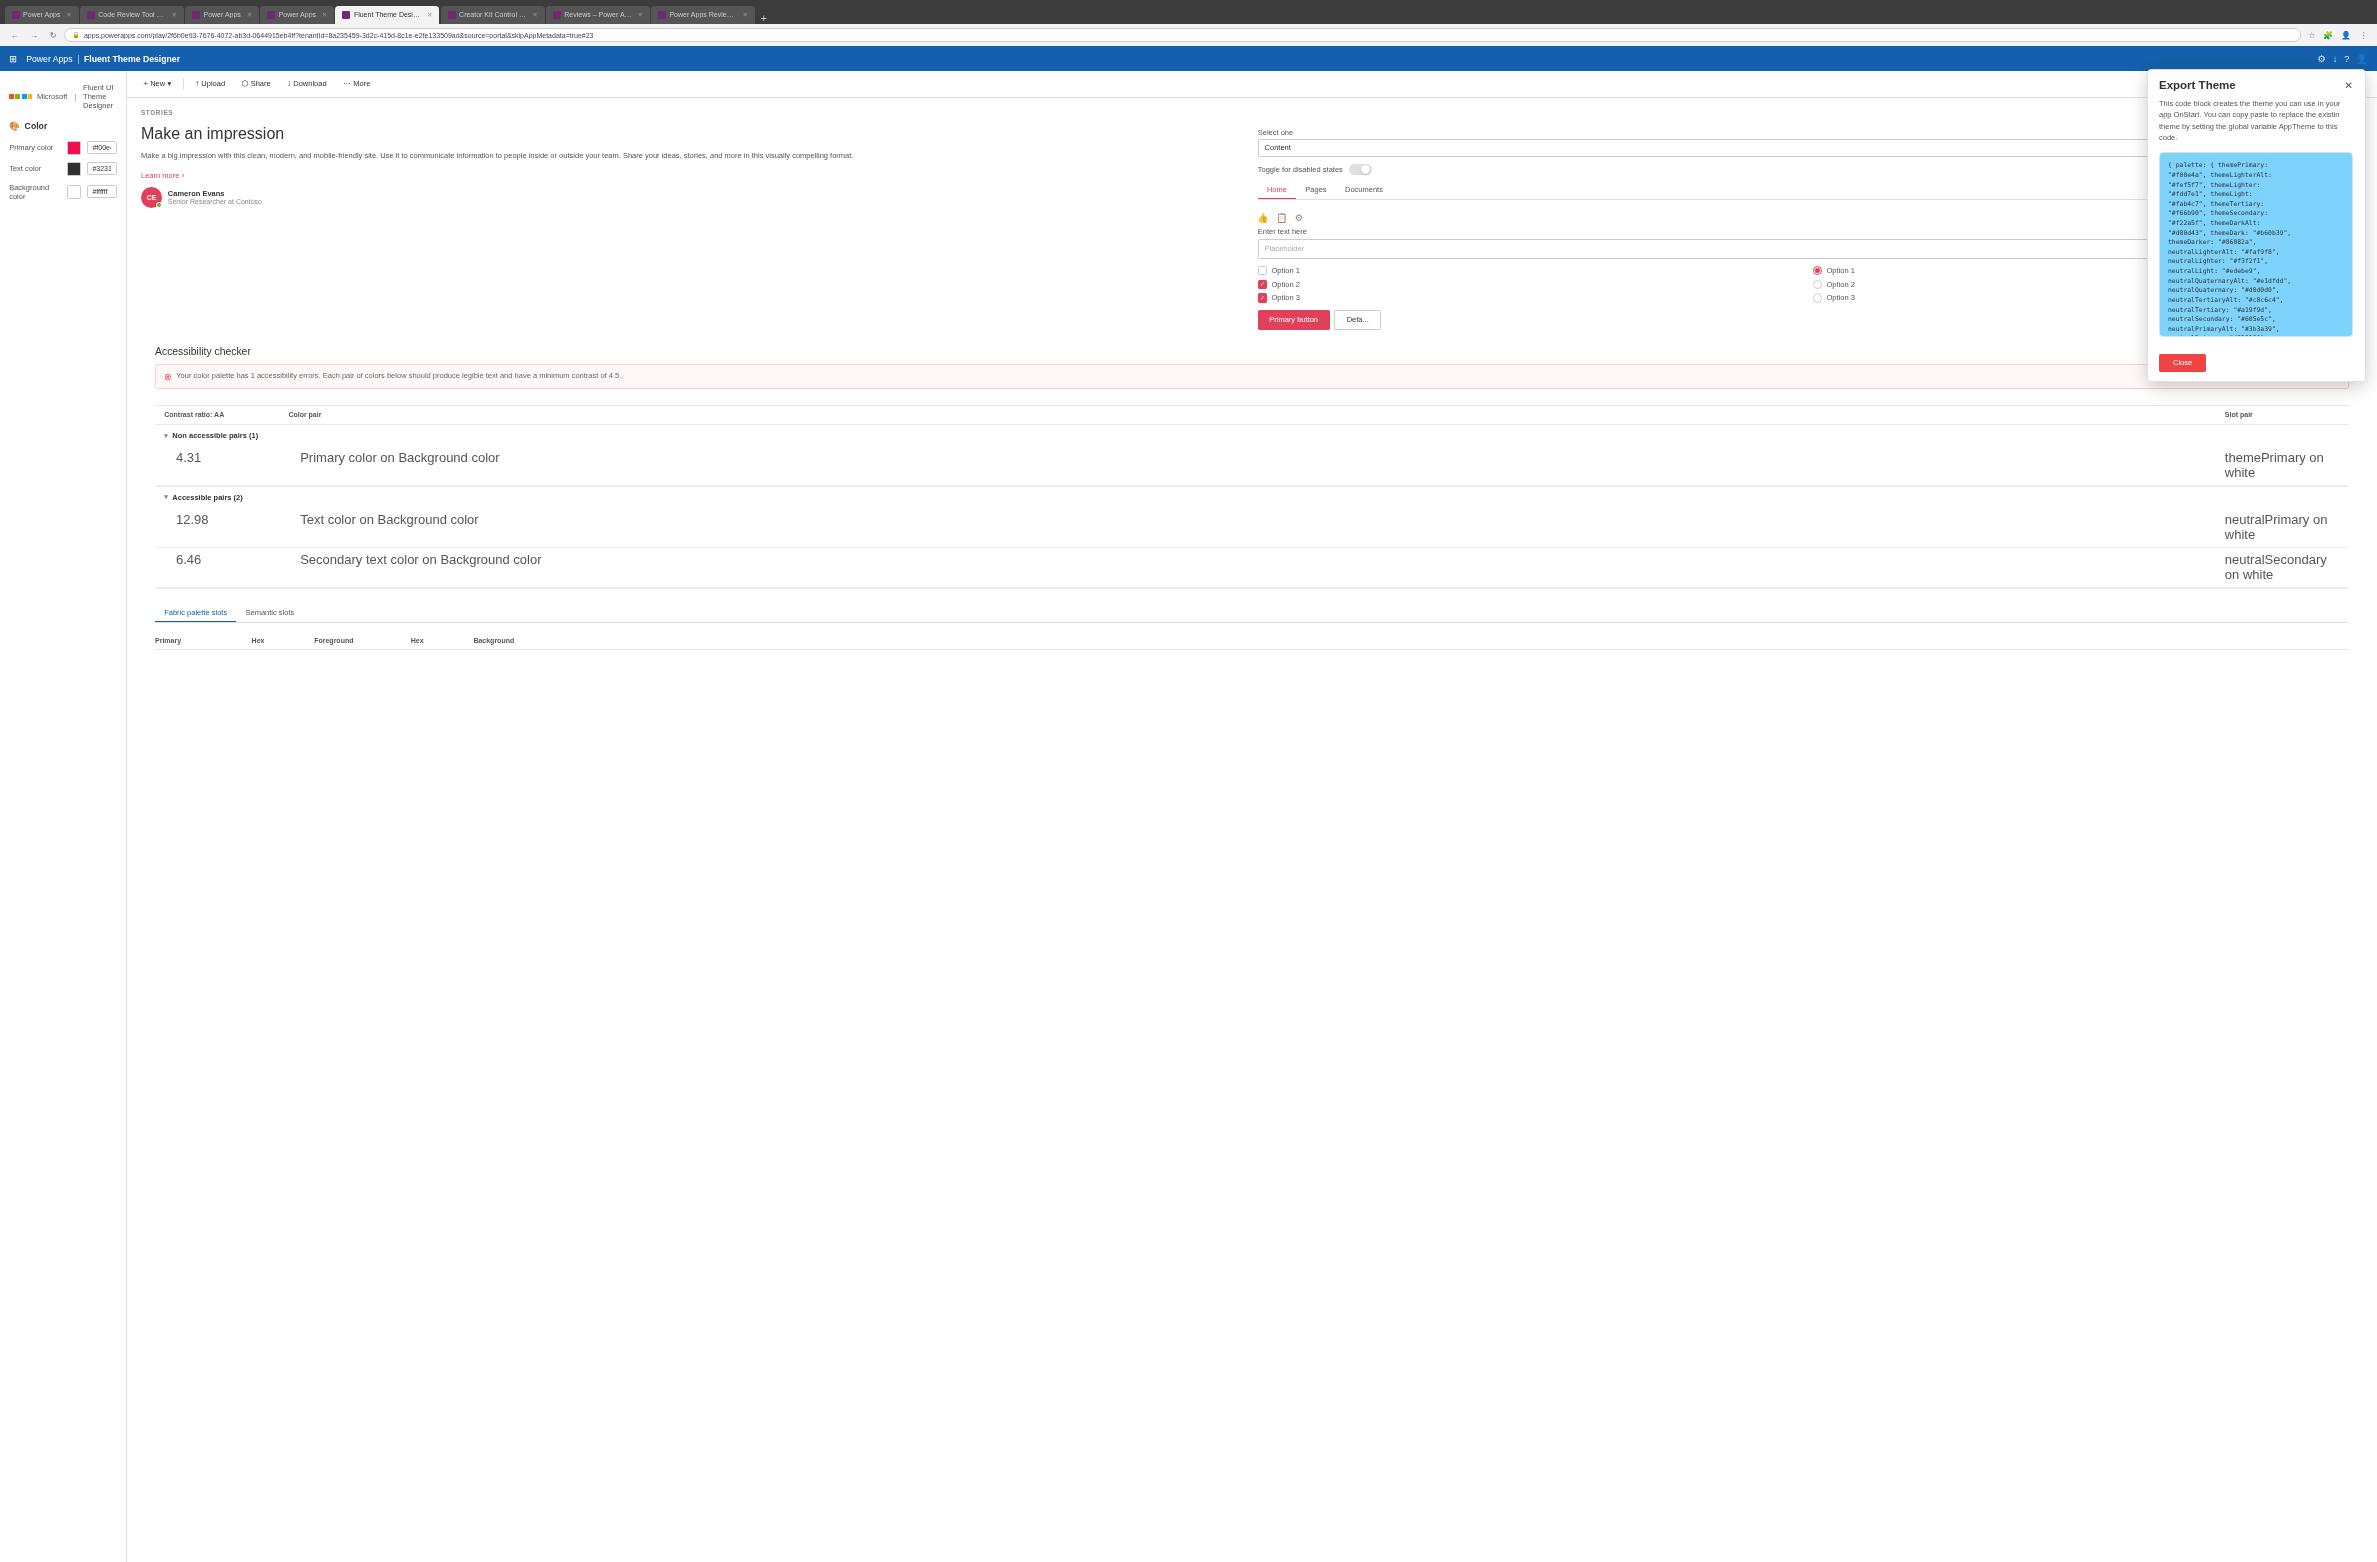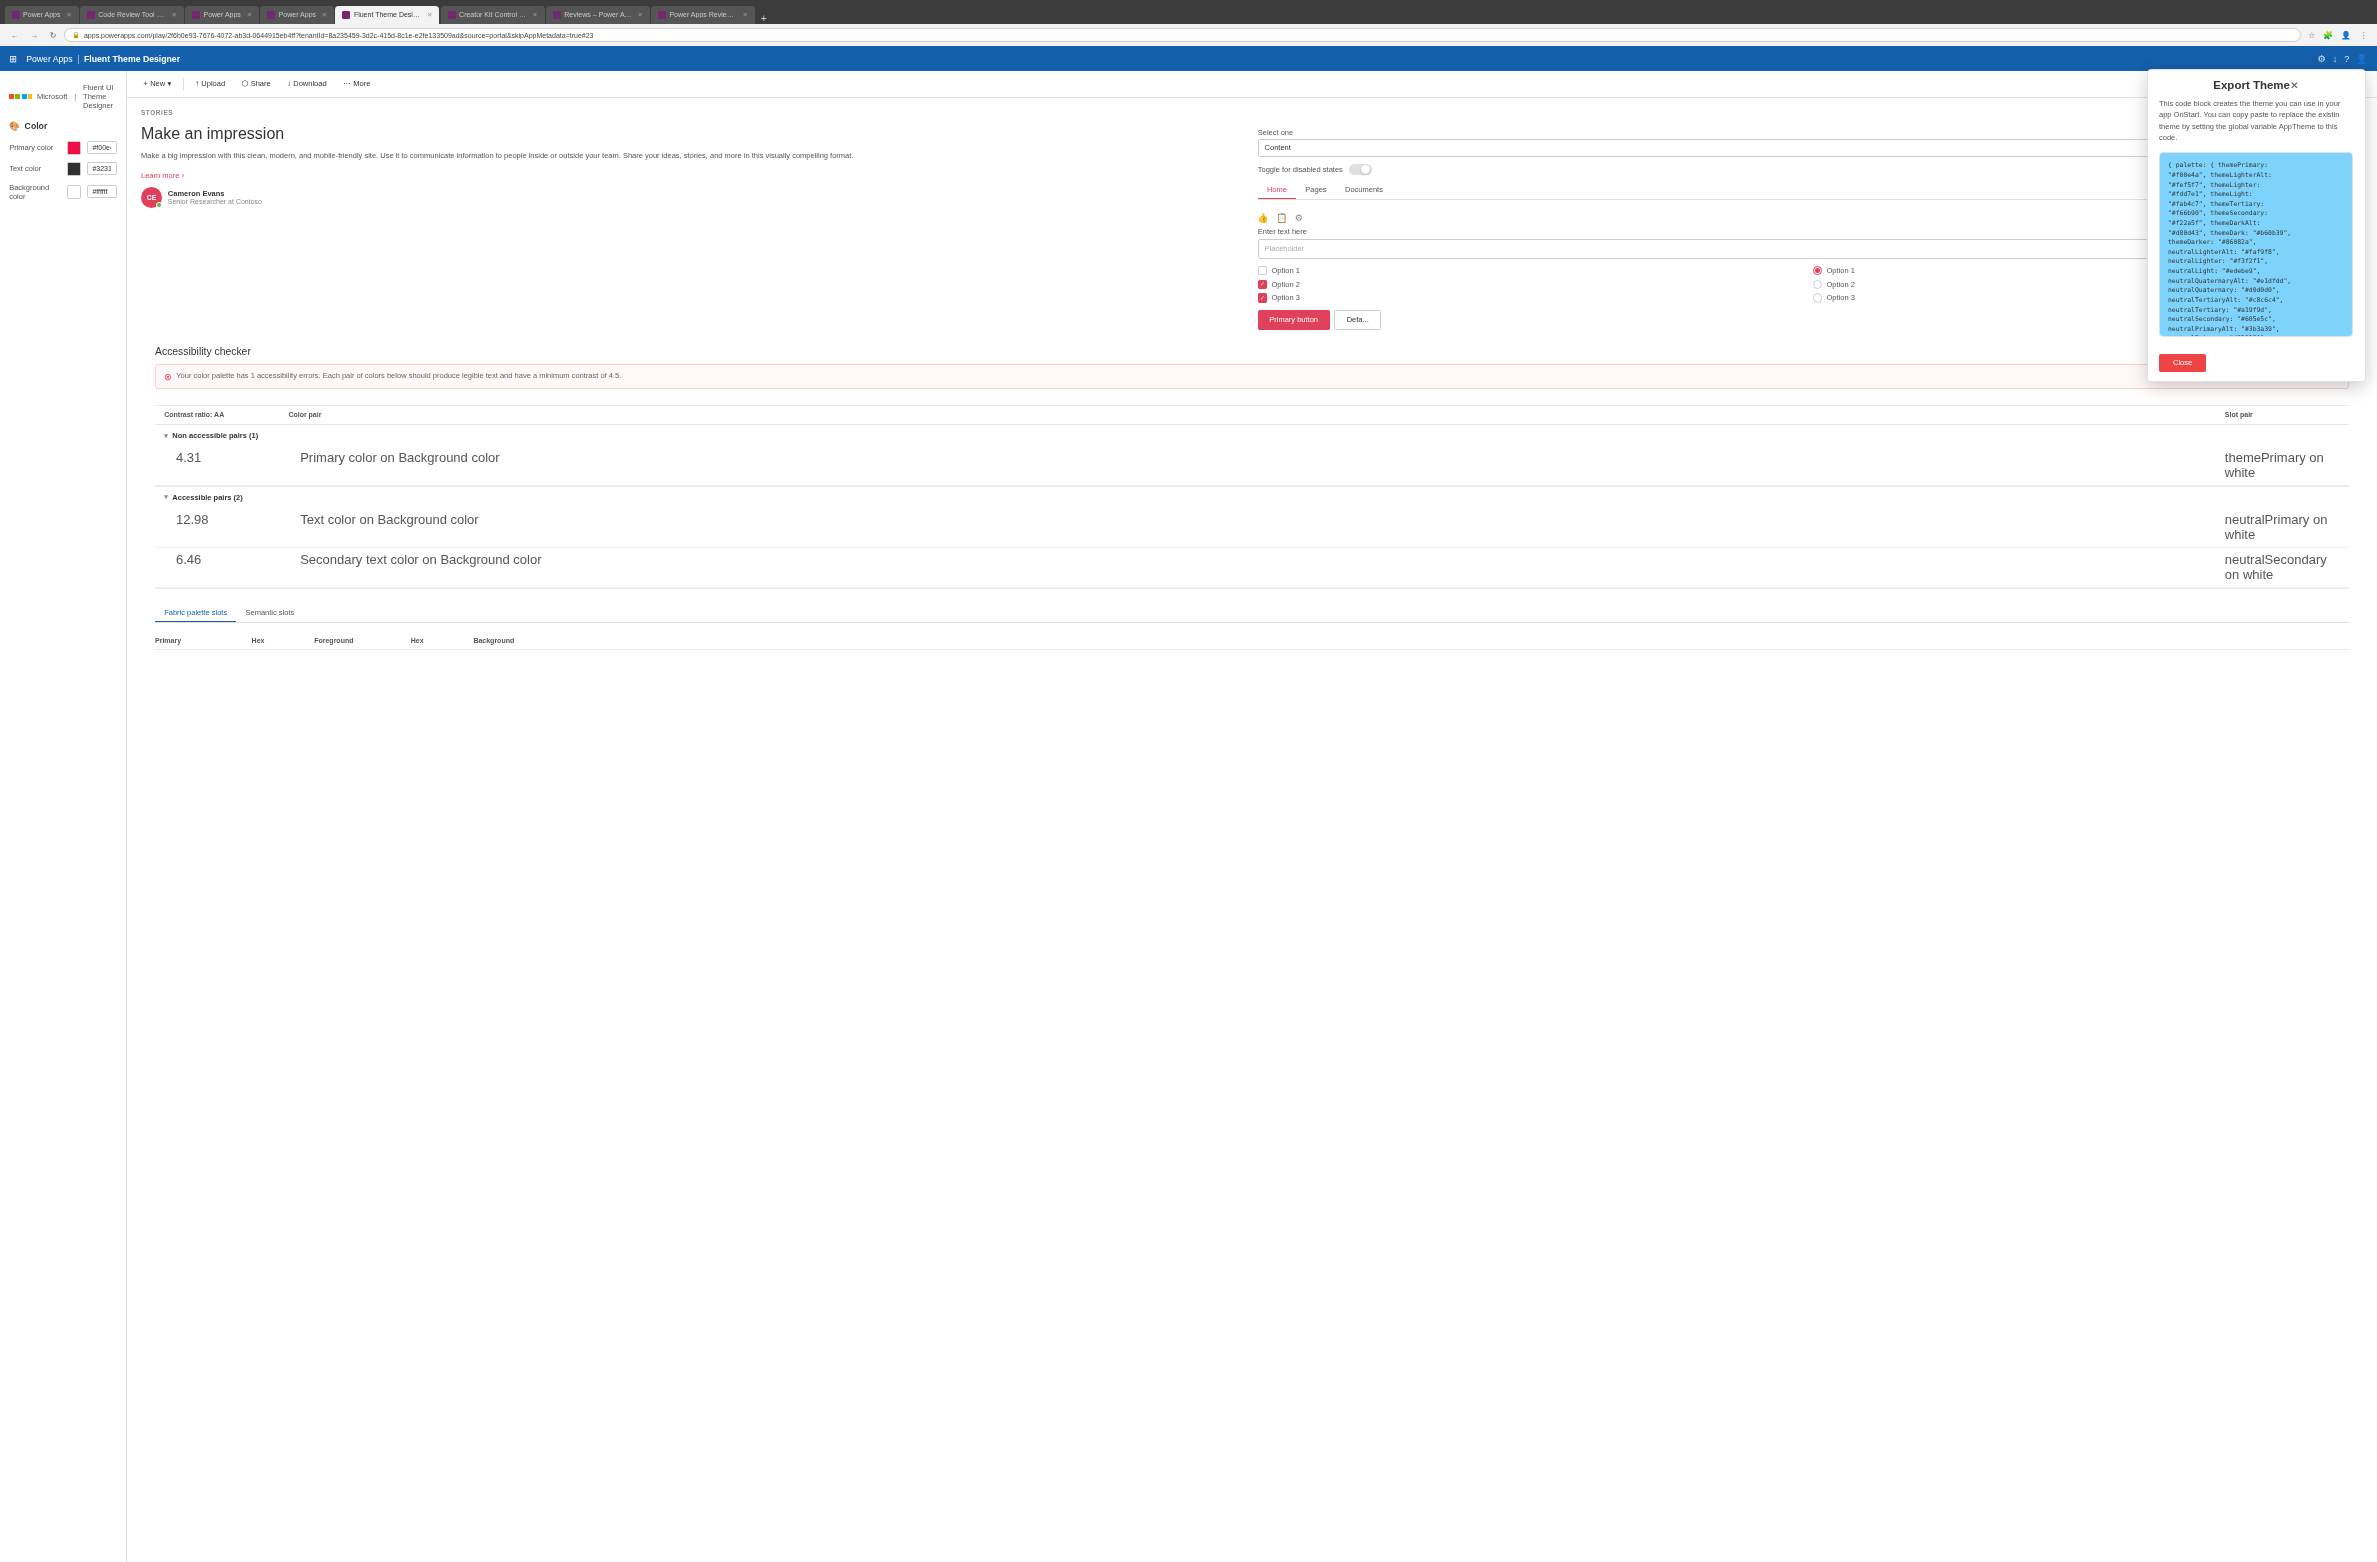--- a/index.html
+++ b/index.html
@@ -128,21 +128,21 @@
 
     
     .theme-slots-section { padding: 0 14px; margin-top: 14px; }
     .theme-tabs { display: flex; gap: 0; margin-bottom: 9.2px; border-bottom: 0.6px solid #e0e0e0; }
     .theme-tab { padding: 4.6px 9.2px; font-size: 7.5px; color: #555; cursor: pointer; border-bottom: 1.2px solid transparent; }
     .theme-tab.active { color: #1560ac; border-bottom-color: #1560ac; font-weight: 500; }
     .slots-header { display: grid; grid-template-columns: 92px 58px 92px 58px 92px; gap: 4.6px; padding: 4.6px 0; font-size: 7px; font-weight: 600; color: #555; border-bottom: 0.6px solid #e8e8e8; }
 
     
     .export-panel { position: fixed; top: 69px; right: 11.5px; width: 219px; background: white; border-radius: 4.6px; box-shadow: 0 4.6px 18.5px rgba(0,0,0,0.2); border: 0.6px solid #e0e0e0; z-index: 100; }
-    .export-panel-header { display: flex; justify-content: center; align-items: center; padding: 9.2px 11.5px 0; }
+    .export-panel-header { display: flex; justify-content: space-between; align-items: center; padding: 9.2px 11.5px 0; }
     .export-panel-title { font-size: 11.5px; font-weight: 600; color: #333; }
     .close-btn { background: none; border: none; font-size: 10.4px; cursor: pointer; color: #555; }
     .export-panel-body { padding: 7px 11.5px 9.2px; }
     .export-description { font-size: 7.5px; color: #555; line-height: 1.5; margin-bottom: 9.2px; }
     .code-block { background: #7dd3fc; border: 0.6px solid #e0e0e0; border-radius: 4px; padding: 8px; font-family: 'Consolas', monospace; font-size: 6.4px; color: #333; line-height: 1.5; max-height: 185px; overflow-y: auto; white-space: pre-wrap; word-break: break-all; }
     .export-panel-footer { padding: 7px 11.5px 9.2px; }
     .close-button { background: #ef4444; color: white; border: none; border-radius: 1.7px; padding: 4.6px 14px; font-size: 7.5px; cursor: pointer; font-weight: 500; }
   </style>
 </head>
 <body>

